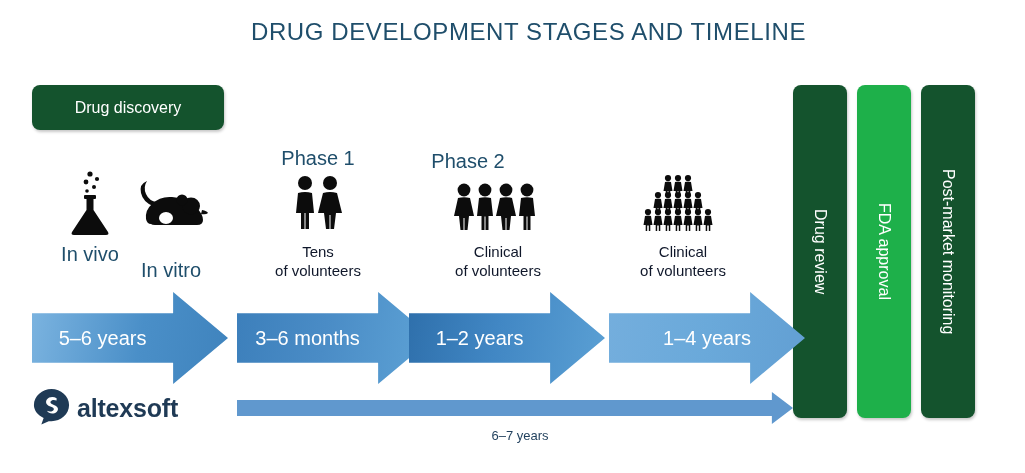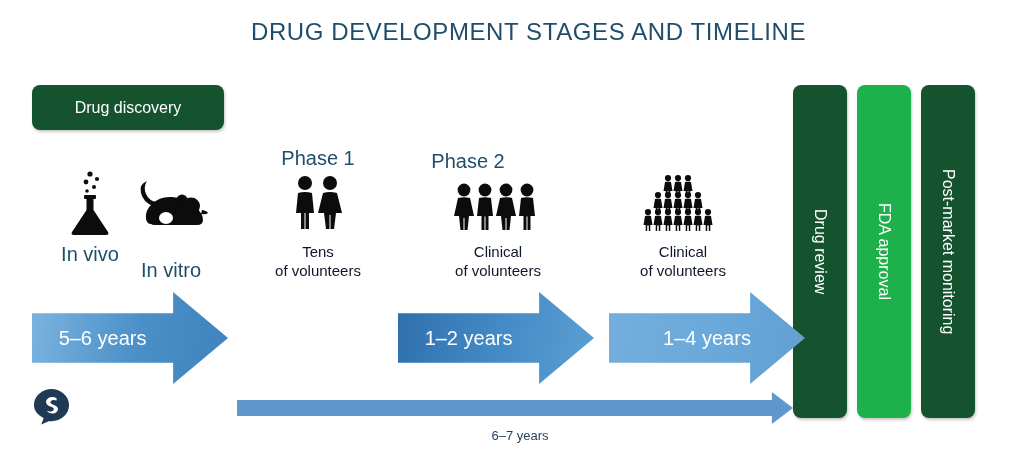--- a/index.html
+++ b/index.html
@@ -224,34 +224,38 @@
   </div>
   <div class="phase-caption" style="left:600px;top:242px;width:166px;">
     <div>Clinical</div>
     <div>of volunteers</div>
   </div>
 
   <div class="arrow a1" style="left:32px;top:292px;width:196px;height:92px;">
     <span>5–6 years</span>
   </div>
 
-
-  <div class="arrow a3" style="left:398px;top:292px;width:196px;height:92px;">
+  <div class="arrow a2" style="left:237px;top:292px;width:196px;height:92px;">
+    <span>3–6 months</span>
+  </div>
+
+  <div class="arrow a3" style="left:409px;top:292px;width:196px;height:92px;">
     <span>1–2 years</span>
   </div>
 
   <div class="arrow a4" style="left:609px;top:292px;width:196px;height:92px;justify-content:center;">
     <span>1–4 years</span>
   </div>
 
   <div class="longarrow" style="left:237px;top:392px;width:556px;height:32px;"></div>
   <div class="longlabel" style="left:390px;top:428px;width:260px;">6–7 years</div>
 
   <div class="logo" style="left:33px;top:388px;">
     <span>
       <svg viewBox="0 0 40 40" width="37" height="37">
         <path d="M20 1 C30 1 39 8.5 39 18.5 C39 28.5 30 36 20 36 L17 36 L9 39.5 L11.5 32.5 C5 29.3 1 24.3 1 18.5 C1 8.5 10 1 20 1 Z" fill="#1f3a55"></path>
         <path d="M25.5 11 C22 9 17 9.5 15 12.5 C13 15.6 14.6 18.6 18 19.7 C21.4 20.8 23.2 21.8 22.4 23.6 C21.6 25.5 18.2 26.2 15.2 24.7 C16.8 28 22.4 28.8 25.5 25.9 C28.4 23.2 26.8 19.8 23.2 18.6 C19.8 17.4 18.2 16.4 19 14.7 C19.8 13 22.6 12.3 25.5 13.6 Z" fill="#ffffff"></path>
       </svg>
     </span>
+    <span class="logo-text">altexsoft</span>
   </div>
 
 </div>
 
 </body></html>

